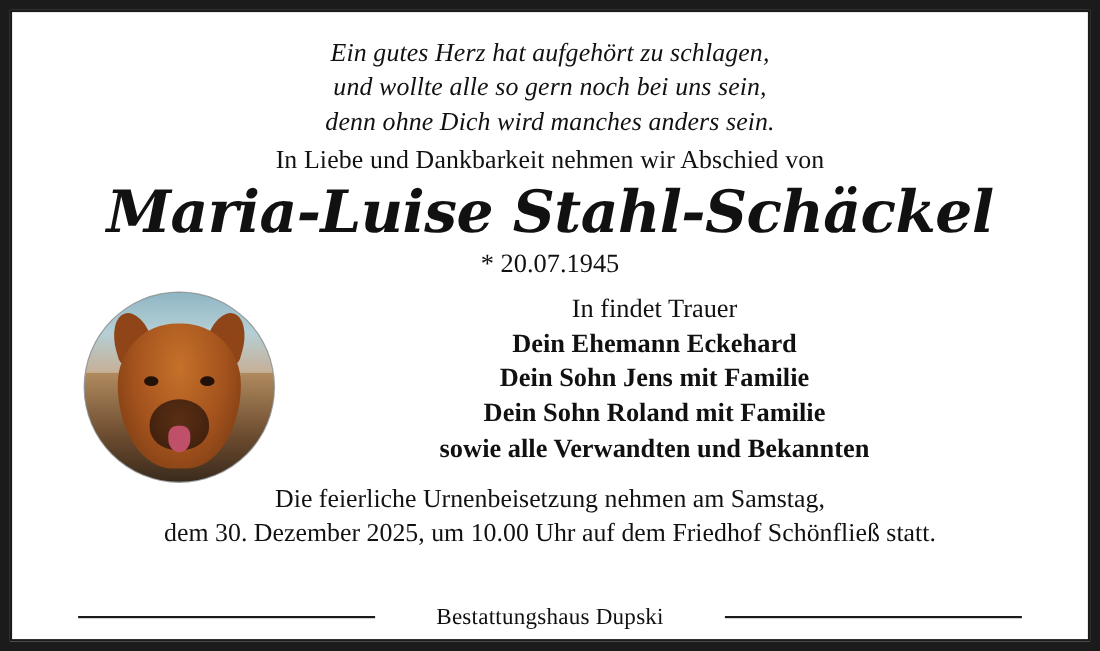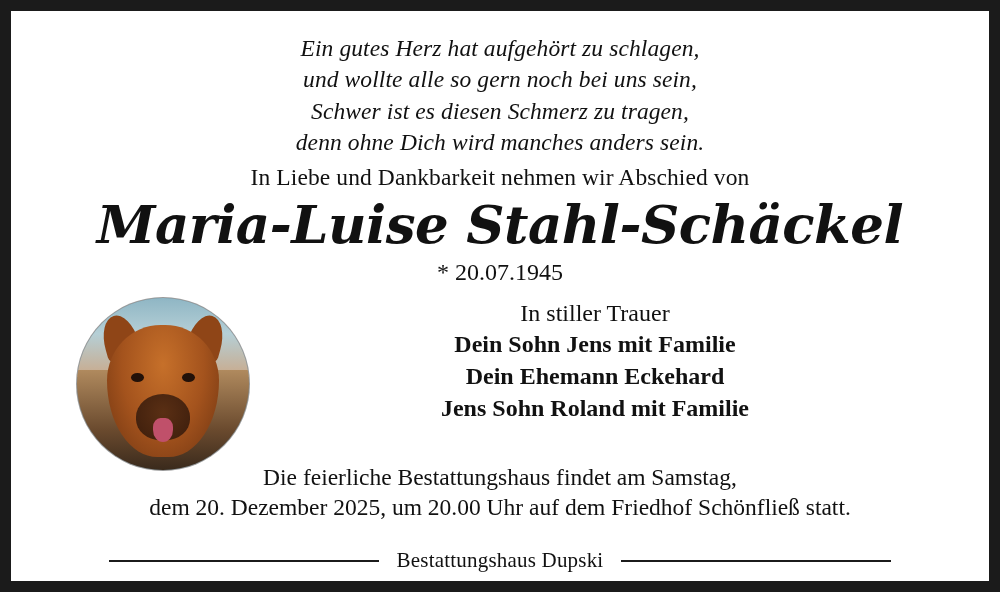--- a/index.html
+++ b/index.html
@@ -166,21 +166,21 @@
     display: block;
     white-space: nowrap;
   }
   .footer {
     position: absolute;
     left: 0;
     right: 0;
     bottom: 8px;
     display: flex;
     align-items: center;
-    justify-content: center;
+    justify-content: space-between;
     gap: 18px;
     padding: 0 60px;
   }
   .footer .rule {
     flex: 1;
     height: 2px;
     background: #1b1b1b;
     max-width: 270px;
   }
   .footer .fh {
@@ -191,21 +191,20 @@
 </style>
 </head>
 <body>
 
 <div class="obituary">
   <div class="inner">
 
     <div class="poem">
       <span class="poem-line">Ein gutes Herz hat aufgehört zu schlagen,</span>
       <span class="poem-line">und wollte alle so gern noch bei uns sein,</span>
-      <span class="poem-line">Schwer ist es diesen Schmerz zu tragen,</span>
       <span class="poem-line">denn ohne Dich wird manches anders sein.</span>
     </div>
 
     <div class="intro">In Liebe und Dankbarkeit nehmen wir Abschied von</div>
 
     <div class="name">Maria-Luise Stahl-Schäckel</div>
 
     <div class="dates">
       <span>* 20.07.1945</span>
     </div>
@@ -217,30 +216,31 @@
         <div class="ear-l"></div>
         <div class="ear-r"></div>
         <div class="head"></div>
         <div class="eye-l"></div>
         <div class="eye-r"></div>
         <div class="muzzle"></div>
         <div class="tongue"></div>
       </div>
 
       <div class="mourning">
-        <div class="mourning-head">In stiller Trauer</div>
+        <div class="mourning-head">In findet Trauer</div>
+        <div class="mourning-line">Dein Ehemann Eckehard</div>
         <div class="mourning-line">Dein Sohn Jens mit Familie</div>
-        <div class="mourning-line">Dein Ehemann Eckehard</div>
-        <div class="mourning-line">Jens Sohn Roland mit Familie</div>
+        <div class="mourning-line">Dein Sohn Roland mit Familie</div>
+        <div class="mourning-line">sowie alle Verwandten und Bekannten</div>
       </div>
     </div>
 
     <div class="ceremony">
-      <span class="ceremony-line">Die feierliche Bestattungshaus findet am Samstag,</span>
-      <span class="ceremony-line">dem 20. Dezember 2025, um 20.00 Uhr auf dem Friedhof Schönfließ statt.</span>
+      <span class="ceremony-line">Die feierliche Urnenbeisetzung nehmen am Samstag,</span>
+      <span class="ceremony-line">dem 30. Dezember 2025, um 10.00 Uhr auf dem Friedhof Schönfließ statt.</span>
     </div>
 
     <div class="footer">
       <div class="rule"></div>
       <div class="fh">Bestattungshaus Dupski</div>
       <div class="rule"></div>
     </div>
 
   </div>
 </div>

